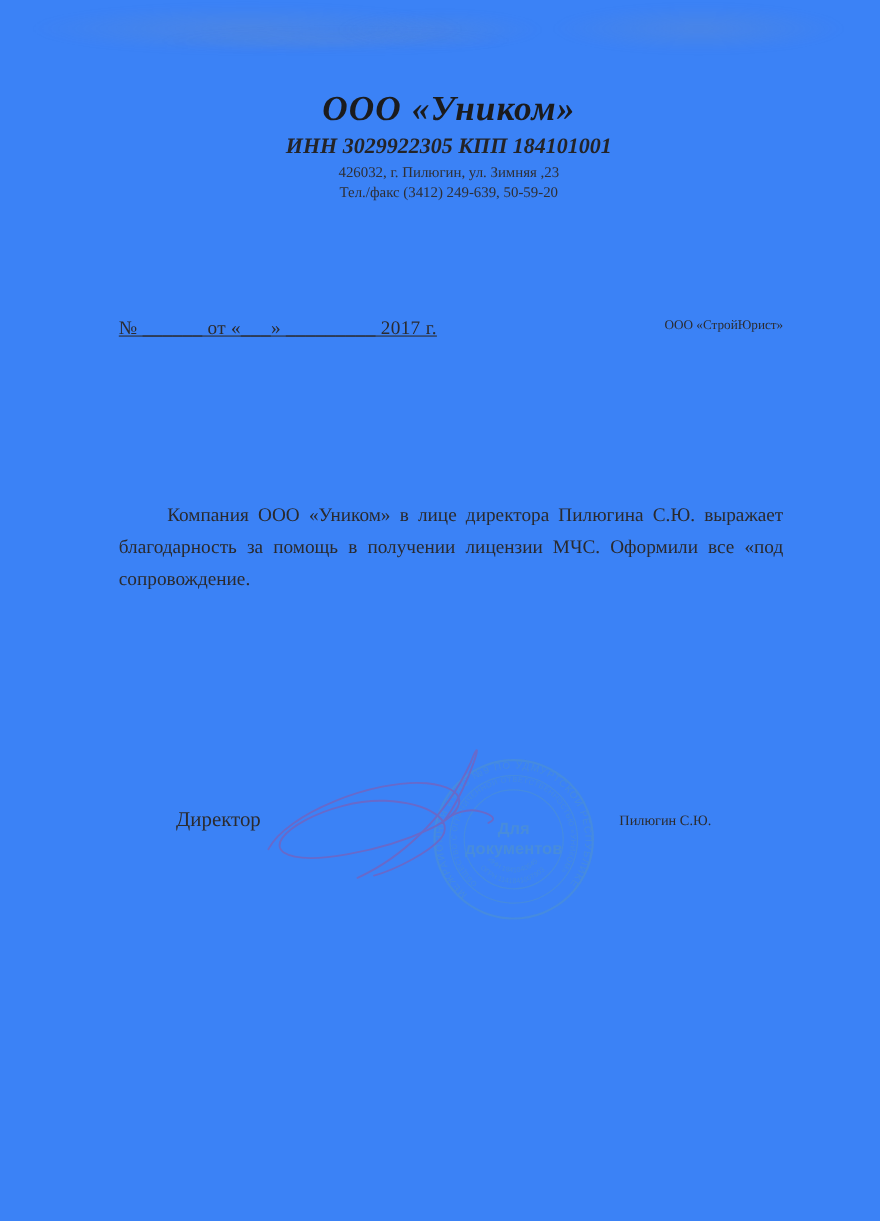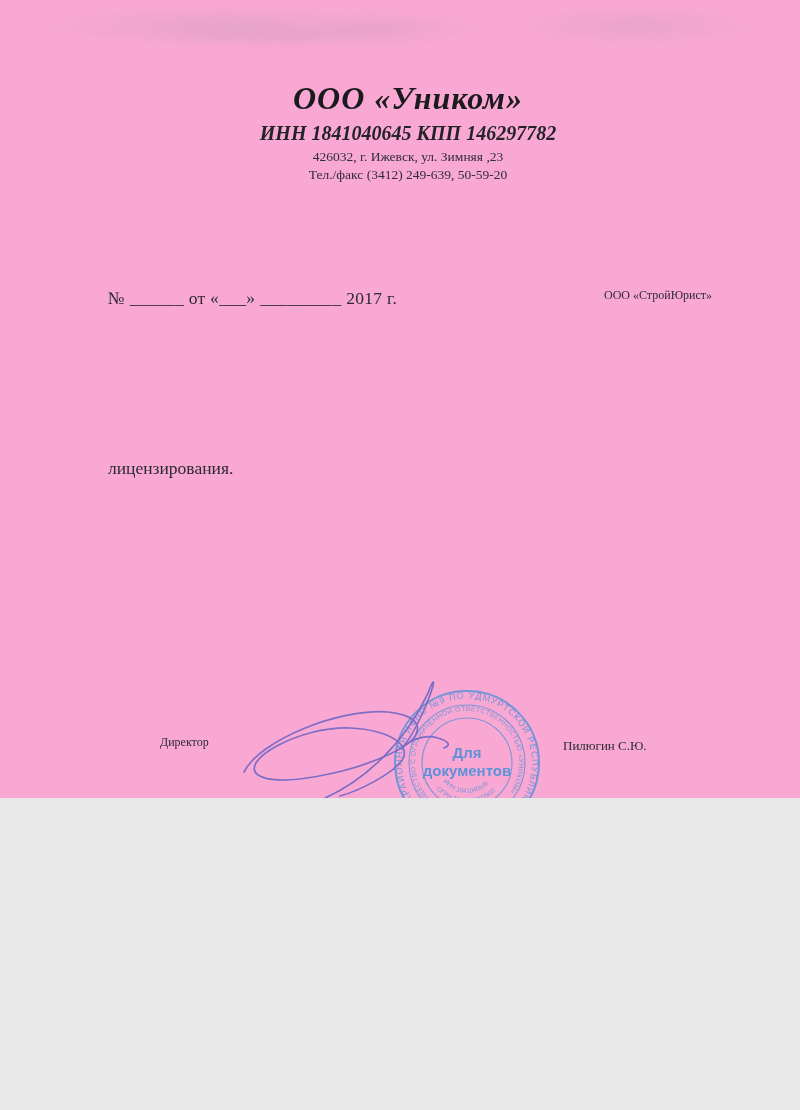--- a/index.html
+++ b/index.html
@@ -1,18 +1,18 @@
 <!DOCTYPE html>
 <html><head>
 <meta charset="utf-8">
 <style>
   html,body { margin:0; padding:0; background:#e8e8e8; }
   .page {
-    position:relative; width:800px; height:798px; margin:0 auto;
-    background:#f9a8d4; overflow:hidden;
+    position:relative; width:800px; height:1110px; margin:0 auto;
+    background:#3b82f6; overflow:hidden;
     font-family:"Liberation Serif","DejaVu Serif",serif;
     color:#262626;
   }
   
   .artifact { position:absolute; filter:blur(3px); pointer-events:none; }
   .a1 { left:25px;  top:4px;  width:400px; height:44px;
         background:radial-gradient(ellipse at 50% 50%, rgba(150,150,155,.18), rgba(150,150,155,0) 70%); }
   .a2 { left:305px; top:10px; width:190px; height:34px;
         background:radial-gradient(ellipse at 50% 50%, rgba(150,150,155,.12), rgba(150,150,155,0) 70%); }
   .a3 { left:500px; top:4px;  width:270px; height:44px;
@@ -21,60 +21,62 @@
         background:radial-gradient(ellipse at 50% 50%, rgba(150,150,155,.10), rgba(150,150,155,0) 70%); }
 
   .letterhead { position:absolute; top:80px; left:16px; width:784px; text-align:center; }
   .company   { font-size:32px; font-weight:bold; font-style:italic; letter-spacing:1px; color:#1b1b1d; }
   .inn-kpp   { font-size:20px; font-style:italic; font-weight:600; margin-top:5px; color:#242428; }
   .addr      { font-size:13.5px; margin-top:4px; color:#2e2e32; }
   .phone     { font-size:13.5px; margin-top:2px; color:#2e2e32; }
 
   .ref-row { position:absolute; top:288px; left:108px; right:88px;
              display:flex; justify-content:space-between; align-items:flex-start; }
-  .ref-number { font-size:17.5px; letter-spacing:.3px; color:#2b2b2f; }
+  .ref-number { font-size:17.5px; letter-spacing:.3px; color:#2b2b2f;text-decoration:underline; }
   .recipient  { font-size:12px; color:#2b2b2f; }
 
   .body-text { position:absolute; top:454px; left:108px; width:604px;
                font-size:17.5px; color:#2a2a2e; }
   .bline { line-height:29px; text-align:justify; text-align-last:justify; white-space:normal; }
   .bline.first { text-indent:44px; }
   .bline.last  { text-align:left; text-align-last:left; }
 
-  .sig-title { position:absolute; top:735px; left:160px; font-size:12px; color:#2b2b2f; }
+  .sig-title { position:absolute; top:735px; left:160px; font-size:19px; color:#2b2b2f; }
   .sig-name  { position:absolute; top:738px; left:563px; font-size:13px; color:#2b2b2f; }
 
   .seal-svg { position:absolute; left:230px; top:648px; width:400px; height:240px; }
   .stamp-ring-text  { font-family:"Liberation Sans","DejaVu Sans",sans-serif; }
   .stamp-center-txt { font-family:"Liberation Sans","DejaVu Sans",sans-serif; font-weight:bold; }
 </style>
 </head>
 <body>
 
 <div class="page">
 
   <div class="artifact a1"></div>
   <div class="artifact a2"></div>
   <div class="artifact a3"></div>
   <div class="artifact a4"></div>
 
   <div class="letterhead">
     <div class="company">ООО «Уником»</div>
-    <div class="inn-kpp">ИНН 1841040645 КПП 146297782</div>
-    <div class="addr">426032, г. Ижевск, ул. Зимняя ,23</div>
+    <div class="inn-kpp">ИНН 3029922305 КПП 184101001</div>
+    <div class="addr">426032, г. Пилюгин, ул. Зимняя ,23</div>
     <div class="phone">Тел./факс (3412) 249-639, 50-59-20</div>
   </div>
 
   <div class="ref-row">
     <div class="ref-number">№ ______ от «___» _________ 2017 г.</div>
     <div class="recipient">ООО «СтройЮрист»</div>
   </div>
 
   <div class="body-text">
-    <div class="bline last">лицензирования.</div>
+    <div class="bline first">Компания ООО «Уником» в лице директора Пилюгина С.Ю. выражает</div>
+    <div class="bline">благодарность за помощь в получении лицензии МЧС. Оформили все «под</div>
+    <div class="bline last">сопровождение.</div>
   </div>
 
   <div class="sig-title">Директор</div>
   <div class="sig-name">Пилюгин С.Ю.</div>
 
   <svg class="seal-svg" viewBox="0 0 400 240" xmlns="http://www.w3.org/2000/svg">
     <defs>
       <path id="arc-outer" d="M 195 165 A 65 65 0 1 1 279 165"></path>
       <path id="arc-inner" d="M 204 155 A 52 52 0 1 1 270 155"></path>
       <path id="arc-inn" d="M 211 130 A 30 30 0 0 0 263 130"></path>

